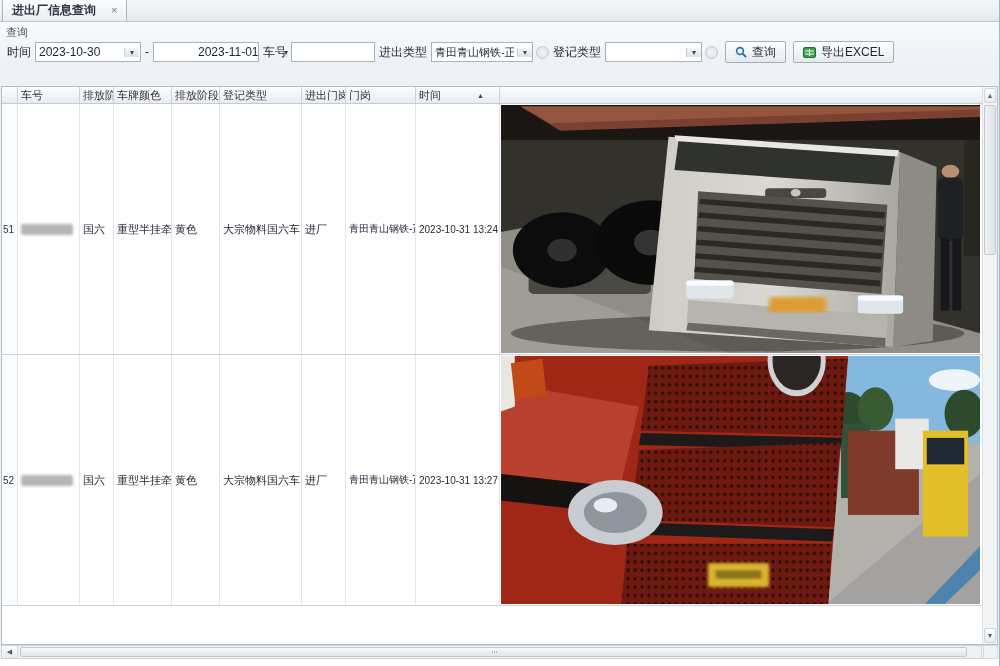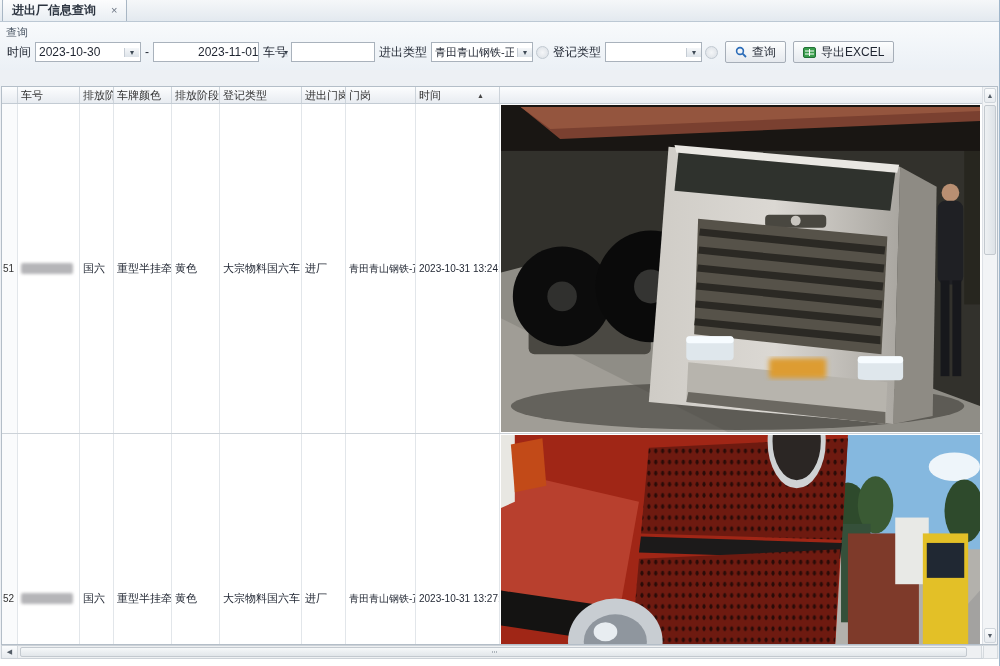--- a/index.html
+++ b/index.html
@@ -29,21 +29,21 @@
     border:1px solid #a6aeb8;border-radius:2px;background:linear-gradient(#fdfefe,#e5e9ee);
     font-size:12px;color:#1e2430;cursor:default;white-space:nowrap}
 
   
   .data-panel{position:absolute;top:70px;left:0;right:0;bottom:0;background:#edf0f4}
   .grid{position:absolute;top:16px;left:1px;right:1px;bottom:21px;background:#fff;border:1px solid #b4bec8;overflow:hidden}
   .hrow{display:flex;height:17px;background:linear-gradient(#fcfdfe,#e8ecf1);border-bottom:1px solid #c3cbd3}
   .hcell{font-size:11px;color:#333;padding:0 3px;border-right:1px solid #ccd3da;display:flex;align-items:center;overflow:hidden;white-space:nowrap}
   .sort{font-size:7px;color:#444;margin-left:auto;padding-right:12px}
   .rows{position:absolute;top:17px;left:0;right:0;bottom:0;overflow:hidden}
-  .drow{display:flex;height:330px;background:#fff;border-bottom:1px solid #ccd2d8}
+  .drow{display:flex;height:251px;background:#fff;border-bottom:1px solid #ccd2d8}
   .dcell{font-size:11px;color:#1e2430;padding:0 3px;border-right:1px solid #e2e6ea;
     display:flex;align-items:center;overflow:hidden;white-space:nowrap}
   .w0{width:16px}.w1{width:62px}.w2{width:34px}.w3{width:58px}.w4{width:48px}
   .w5{width:82px}.w6{width:44px}.w7{width:70px}.w8{width:84px}
   .w9{flex:1;padding:1px 16px 1px 1px;align-items:stretch}
   .numcell{background:#fafbfc;color:#333;font-size:10px;padding-left:1px}
   .plate-blur{width:52px;height:11px;background:#b5b5b8;border-radius:2px;filter:blur(1.5px)}
   .photo{width:100%;height:100%;display:block}
 
   

